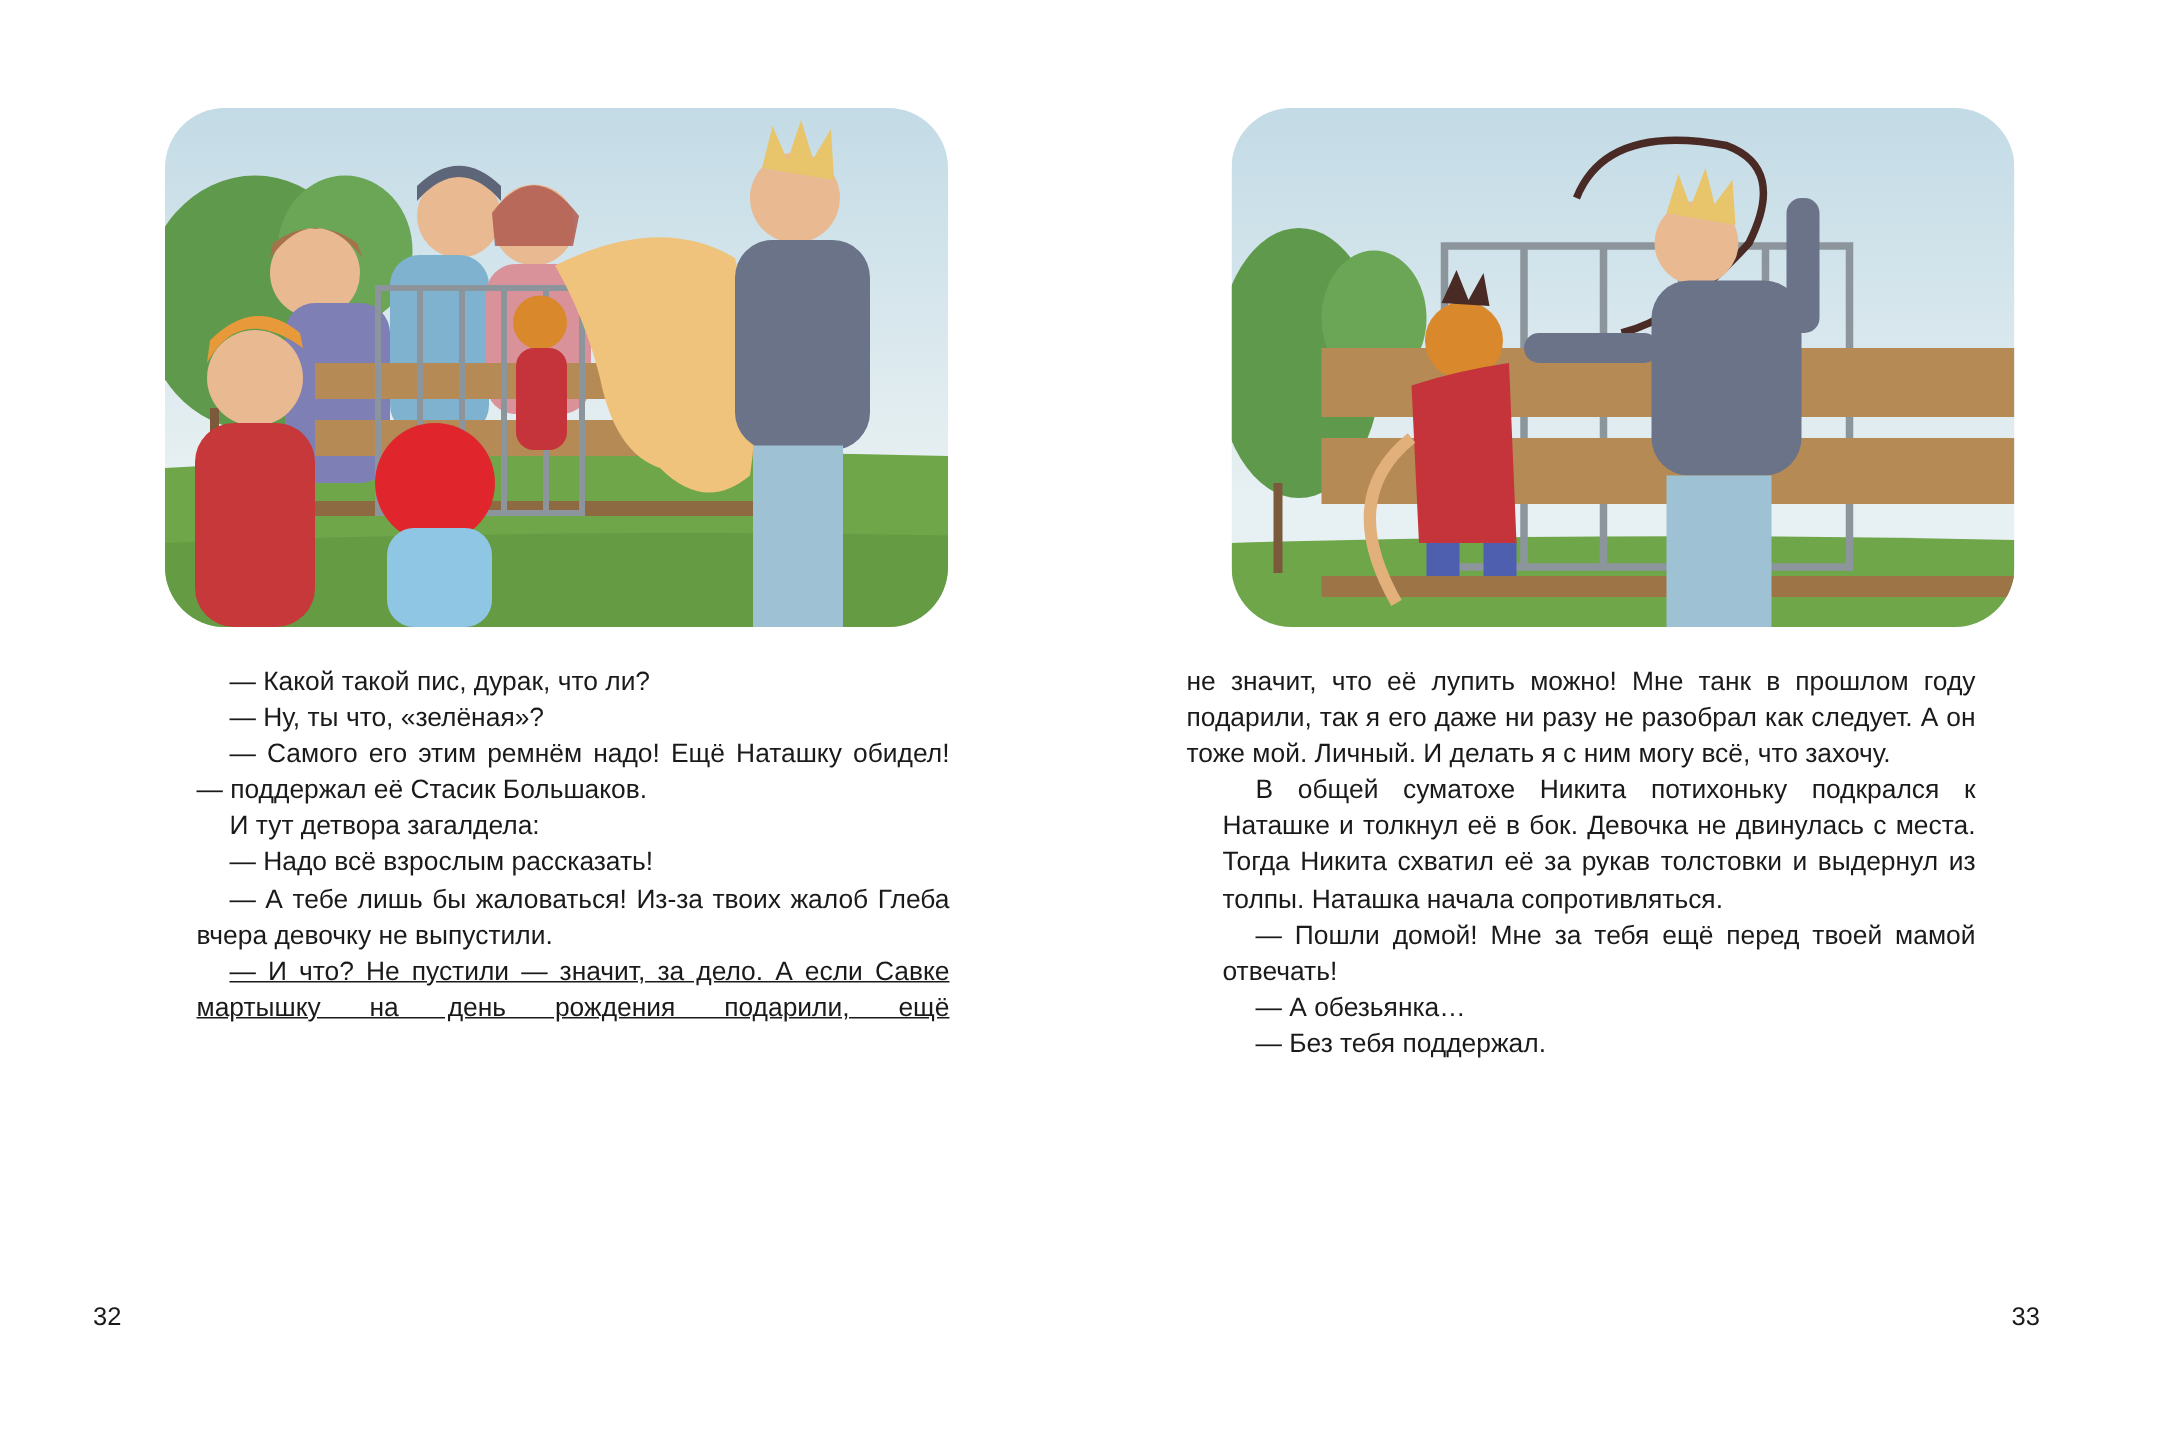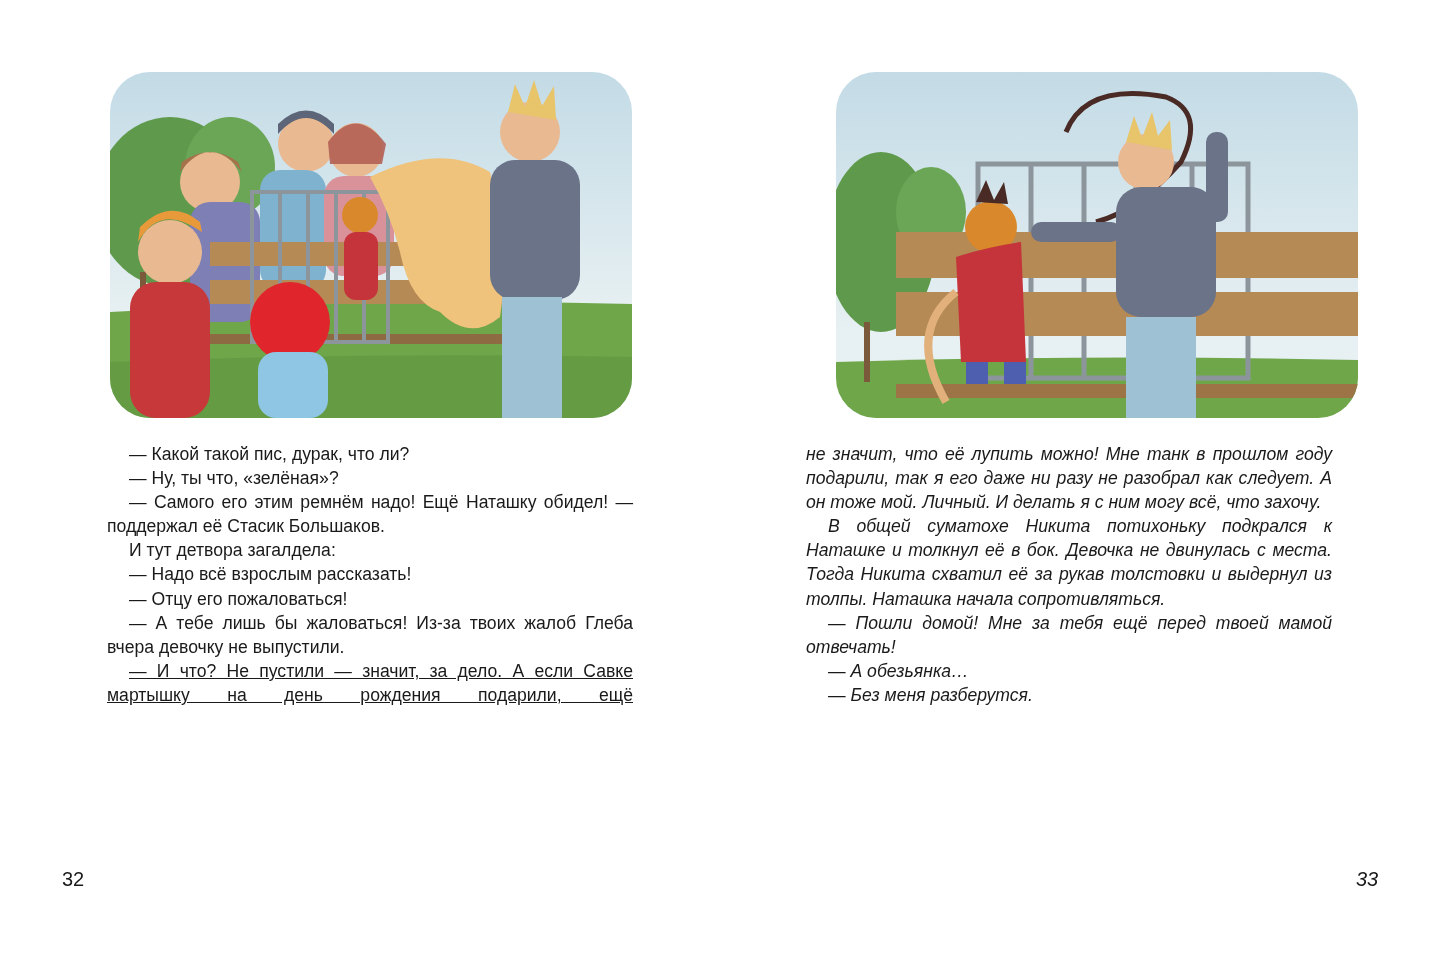--- a/index.html
+++ b/index.html
@@ -1,37 +1,37 @@
 <!DOCTYPE html>
 <html><head>
 <meta charset="utf-8">
 <style>
   html, body { margin:0; padding:0; background:#ffffff; }
   body { width:1445px; height:957px; position:relative; overflow:hidden;
          font-family:"Liberation Sans", "DejaVu Sans", sans-serif; color:#1a1a1a; }
   .page { position:absolute; top:0; height:957px; }
   .page.left { left:0; width:722px; }
-  .page.right { left:716px; width:723px;font-style:italic; }
+  .page.right { left:701px; width:723px; }
 
   .illus { position:absolute; top:72px; width:522px; height:346px;
            border-radius:40px; overflow:hidden;
            box-shadow: 0 0 0 3px #f4f7f8 inset; }
   .left .illus { left:110px; }
   .right .illus { left:120px; }
   .illus svg { width:100%; height:100%; display:block; }
 
   .text { position:absolute; top:442px; width:526px; font-size:17.6px;
           line-height:24.1px; text-align:justify; }
   .left .text { left:107px; }
   .right .text { left:90px; }
   .text p { margin:0; text-indent:0; }
-  .text p.ind { text-indent:22px; }
+  .text p.ind { text-indent:22px;margin-left:24px; }
   .text p.lastjust { text-align-last:justify;text-decoration:underline; }
 
-  .pagenum { position:absolute; top:868px; font-size:20px; }
+  .pagenum { position:absolute; top:868px; font-size:17px; }
   .left .pagenum { left:62px; }
   .right .pagenum { left:640px; }
 </style>
 </head>
 <body>
 
 <div class="page left">
   <div class="illus">
     <svg viewBox="0 0 522 346" preserveAspectRatio="none">
       <defs>
@@ -93,21 +93,20 @@
       <rect x="20" y="210" width="80" height="136" rx="26" fill="#c7383b"></rect>
     </svg>
   </div>
 
   <div class="text">
     <p class="ind">— Какой такой пис, дурак, что ли?</p>
     <p class="ind">— Ну, ты что, «зелёная»?</p>
     <p class="ind">— Самого его этим ремнём надо! Ещё Наташку обидел! — поддержал её Стасик Большаков.</p>
     <p class="ind">И тут детвора загалдела:</p>
     <p class="ind">— Надо всё взрослым рассказать!</p>
-    <p class="ind">— Отцу его пожаловаться!</p>
     <p class="ind">— А тебе лишь бы жаловаться! Из-за твоих жалоб Глеба вчера девочку не выпустили.</p>
     <p class="ind lastjust">— И что? Не пустили — значит, за дело. А если Савке мартышку на день рождения подарили, ещё</p>
   </div>
 
   <div class="pagenum">32</div>
 </div>
 
 <div class="page right">
   <div class="illus">
     <svg viewBox="0 0 522 346" preserveAspectRatio="none">
@@ -152,17 +151,17 @@
       <rect x="370" y="60" width="22" height="90" rx="10" fill="#6b7389"></rect>
       <rect x="290" y="245" width="70" height="101" fill="#9fc1d4"></rect>
     </svg>
   </div>
 
   <div class="text">
     <p>не значит, что её лупить можно! Мне танк в прошлом году подарили, так я его даже ни разу не разобрал как следует. А он тоже мой. Личный. И делать я с ним могу всё, что захочу.</p>
     <p class="ind">В общей суматохе Никита потихоньку подкрался к Наташке и толкнул её в бок. Девочка не двинулась с места. Тогда Никита схватил её за рукав толстовки и выдернул из толпы. Наташка начала сопротивляться.</p>
     <p class="ind">— Пошли домой! Мне за тебя ещё перед твоей мамой отвечать!</p>
     <p class="ind">— А обезьянка…</p>
-    <p class="ind">— Без меня разберутся.</p>
+    <p class="ind">— Без тебя поддержал.</p>
   </div>
 
   <div class="pagenum">33</div>
 </div>
 
 </body></html>

